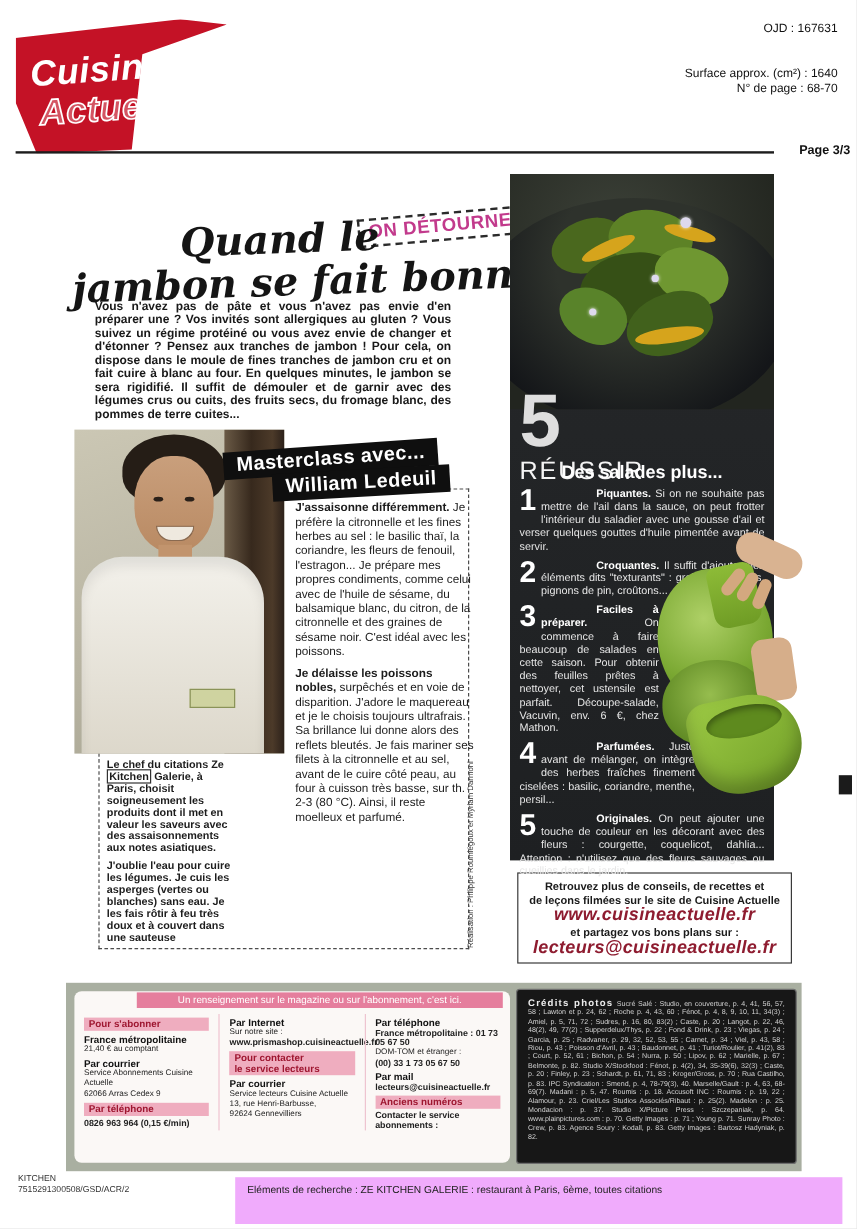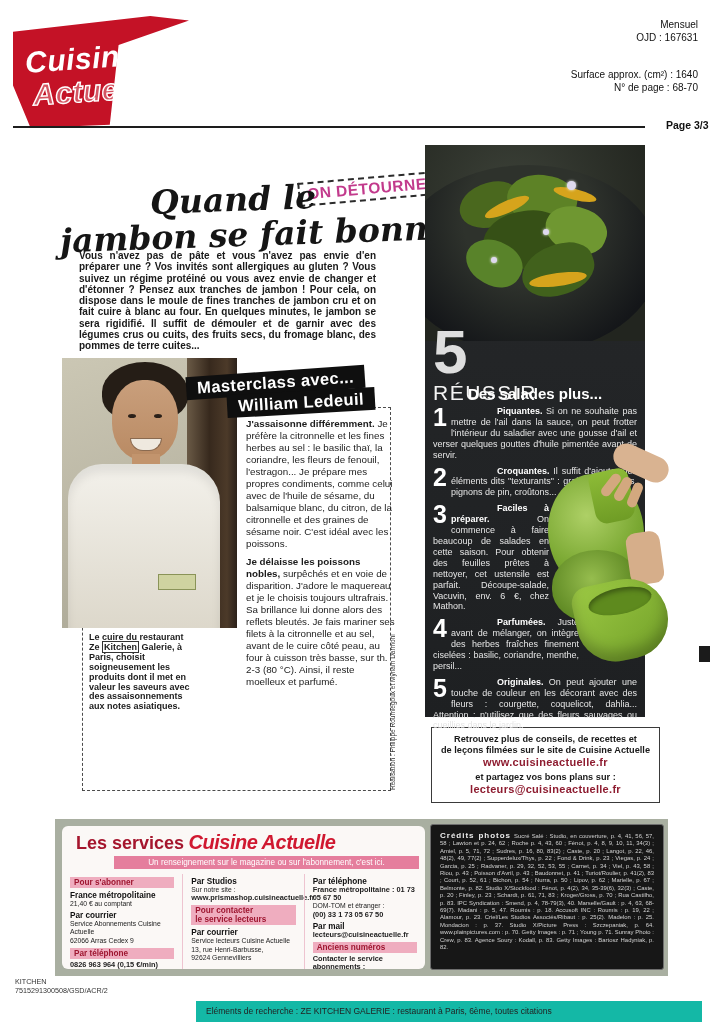--- a/index.html
+++ b/index.html
@@ -116,21 +116,21 @@
         background:#d6ae8a;transform:rotate(-8deg);}
   .tool-bowl{position:absolute;left:28px;top:122px;width:92px;height:80px;border-radius:18px 44px 42px 42px;
         background:linear-gradient(145deg,#9cc944,#72a028);transform:rotate(-12deg);
         box-shadow:inset 0 -10px 14px rgba(0,0,0,.25);}
   .tool-rim{position:absolute;left:40px;top:130px;width:64px;height:26px;border-radius:50%;
         background:#5e8a1e;transform:rotate(-12deg);box-shadow:inset 0 3px 5px rgba(0,0,0,.35);}
 
   
   .promo-box{position:absolute;left:431px;top:727px;width:219px;border:1.5px solid #3a3a3a;
         padding:6px 4px 7px;text-align:center;font-size:9.2px;font-weight:bold;line-height:11.4px;color:#1a1a1a;}
-  .promo-url{color:#8e1c30;font-size:11px;letter-spacing:.3px;}
+  .promo-url{color:#8e1c30;font-style:italic;font-size:15px;letter-spacing:.3px;}
   .promo-sp{height:4px;}
 
   
   .bottom-strip{position:absolute;left:55px;top:819px;width:613px;height:157px;background:#a9afa1;}
   .services-panel{position:absolute;left:62px;top:826px;width:363px;height:143px;background:#fbf8f6;
         border-radius:6px;overflow:hidden;}
   .services-title{padding:5px 0 1px 14px;}
   .st1{color:#a5152d;font-weight:bold;font-size:18px;}
   .st2{color:#d01830;font-weight:bold;font-style:italic;font-size:20px;letter-spacing:-.5px;}
   .services-tagline{margin:1px 6px 3px 52px;background:#e57e9d;color:#fff;font-size:8.2px;
@@ -144,37 +144,36 @@
   .svc-b{font-weight:bold;font-size:7.4px;}
 
   
   .credits-box{position:absolute;left:430px;top:824px;width:234px;height:146px;background:#171717;
         border:1px solid #6e6e6e;border-radius:3px;padding:7px 9px;box-sizing:border-box;
         color:#d2d2d2;font-size:5.9px;line-height:7.4px;overflow:hidden;text-align:justify;}
   .credits-title{font-weight:bold;font-size:8px;letter-spacing:1px;color:#ececec;margin-right:3px;}
 
   
   .ref-block{position:absolute;left:15px;top:977px;font-size:7.2px;line-height:9px;color:#333;}
-  .search-bar{position:absolute;left:196px;top:981px;width:506px;height:21px;background:#14b8a6;
-        font-size:8.5px;color:#222;padding:5px 0 0 10px;box-sizing:border-box;margin-top:20px;}
+  .search-bar{position:absolute;left:196px;top:981px;width:506px;height:39px;background:#f0abfc;
+        font-size:8.5px;color:#222;padding:5px 0 0 10px;box-sizing:border-box;}
   .artifact-mark{position:absolute;left:699px;top:646px;width:11px;height:16px;background:#1b1b1b;}
 </style>
 </head>
 <body>
 
 <div class="page">
 
   <div class="logo">
     <div class="logo-bg"></div>
     <div class="logo-t1">Cuisine</div>
     <div class="logo-t2">Actuelle</div>
   </div>
 
   <div class="pub-meta">
-    <div>Mensuel</div>
     <div>OJD : 167631</div>
     <div class="pub-gap"></div>
     <div>Surface approx. (cm²) : 1640</div>
     <div>N° de page : 68-70</div>
   </div>
 
 
   <div class="header-rule"></div>
   <div class="page-marker">Page 3/3</div>
 
@@ -193,21 +192,22 @@
     <div class="chef-neck"></div>
     <div class="chef-coat"></div>
     <div class="coat-logo"></div>
   </div>
 
   <div class="dashed-box"></div>
   <div class="banner b1">Masterclass avec...</div>
   <div class="banner b2">William Ledeuil</div>
 
   <div class="left-col">
-    <p><span>Le cuire du restaurant Ze </span><span class="boxed">Kitchen</span><span> Galerie, à Paris, choisit soigneusement les produits dont il met en valeur les saveurs avec des assaisonnements aux notes asiatiques.</span></p>
+    <p><span>Le chef du citations Ze </span><span class="boxed">Kitchen</span><span> Galerie, à Paris, choisit soigneusement les produits dont il met en valeur les saveurs avec des assaisonnements aux notes asiatiques.</span></p>
+    <p><b>J'oublie l'eau pour cuire les légumes.</b><span> Je cuis les asperges (vertes ou blanches) sans eau. Je les fais rôtir à feu très doux et à couvert dans une sauteuse</span></p>
   </div>
 
   <div class="right-col">
     <p><b>J'assaisonne différemment.</b><span> Je préfère la citronnelle et les fines herbes au sel : le basilic thaï, la coriandre, les fleurs de fenouil, l'estragon... Je prépare mes propres condiments, comme celui avec de l'huile de sésame, du balsamique blanc, du citron, de la citronnelle et des graines de sésame noir. C'est idéal avec les poissons.</span></p>
     <p><b>Je délaisse les poissons nobles,</b><span> surpêchés et en voie de disparition. J'adore le maquereau et je le choisis toujours ultrafrais. Sa brillance lui donne alors des reflets bleutés. Je fais mariner ses filets à la citronnelle et au sel, avant de le cuire côté peau, au four à cuisson très basse, sur th. 2-3 (80 °C). Ainsi, il reste moelleux et parfumé.</span></p>
   </div>
 
   <div class="vert-credit">Réalisation : Philippe Roumiégoux et Myriam Darmoni</div>
 
   <div class="tips-col">
@@ -258,38 +258,34 @@
     <div>de leçons filmées sur le site de Cuisine Actuelle</div>
     <div class="promo-url">www.cuisineactuelle.fr</div>
     <div class="promo-sp"></div>
     <div>et partagez vos bons plans sur :</div>
     <div class="promo-url">lecteurs@cuisineactuelle.fr</div>
   </div>
 
   <div class="bottom-strip"></div>
 
   <div class="services-panel">
-    <div class="services-title">
-      <span class="st1">Les services</span>
-      <span class="st2">Cuisine Actuelle</span>
-    </div>
     <div class="services-tagline">Un renseignement sur le magazine ou sur l'abonnement, c'est ici.</div>
     <div class="services-cols">
       <div class="svc-col">
         <div class="pink-h">Pour s'abonner</div>
         <div class="svc-sub">France métropolitaine</div>
         <div class="svc-t">21,40 € au comptant</div>
         <div class="svc-sub">Par courrier</div>
         <div class="svc-t">Service Abonnements Cuisine Actuelle</div>
         <div class="svc-t">62066 Arras Cedex 9</div>
         <div class="pink-h">Par téléphone</div>
         <div class="svc-t svc-b">0826 963 964 (0,15 €/min)</div>
       </div>
       <div class="svc-col">
-        <div class="svc-sub">Par Studios</div>
+        <div class="svc-sub">Par Internet</div>
         <div class="svc-t">Sur notre site :</div>
         <div class="svc-t svc-b">www.prismashop.cuisineactuelle.fr</div>
         <div class="pink-h"><span>Pour contacter</span><br><span>le service lecteurs</span></div>
         <div class="svc-sub">Par courrier</div>
         <div class="svc-t">Service lecteurs Cuisine Actuelle</div>
         <div class="svc-t">13, rue Henri-Barbusse,</div>
         <div class="svc-t">92624 Gennevilliers</div>
       </div>
       <div class="svc-col">
         <div class="svc-sub">Par téléphone</div>

